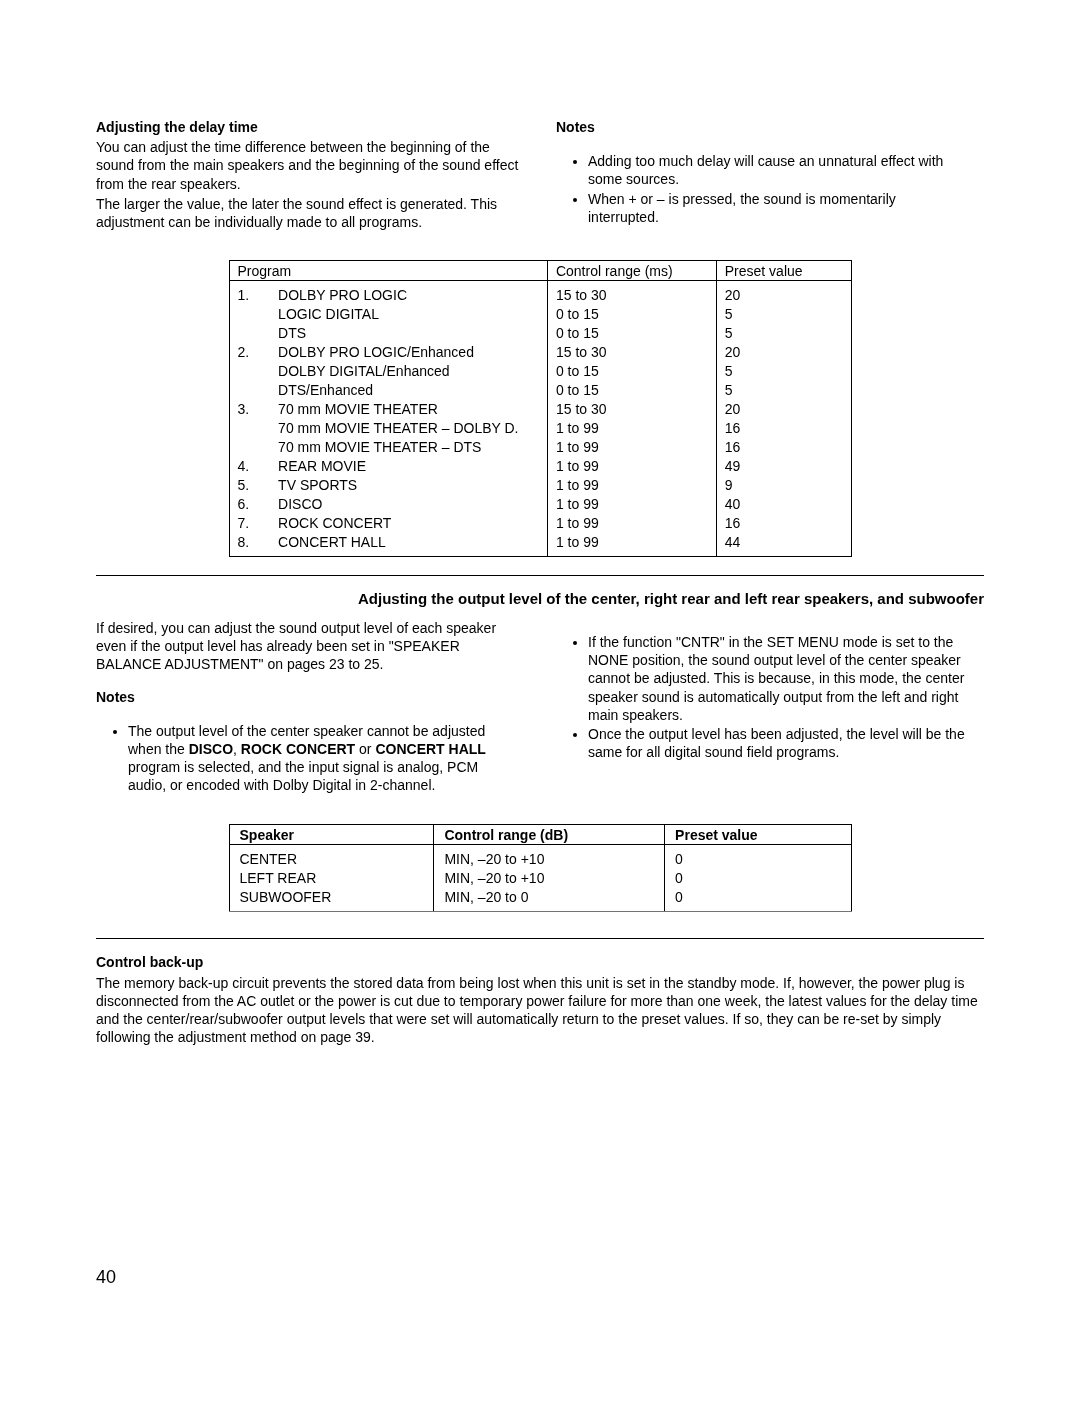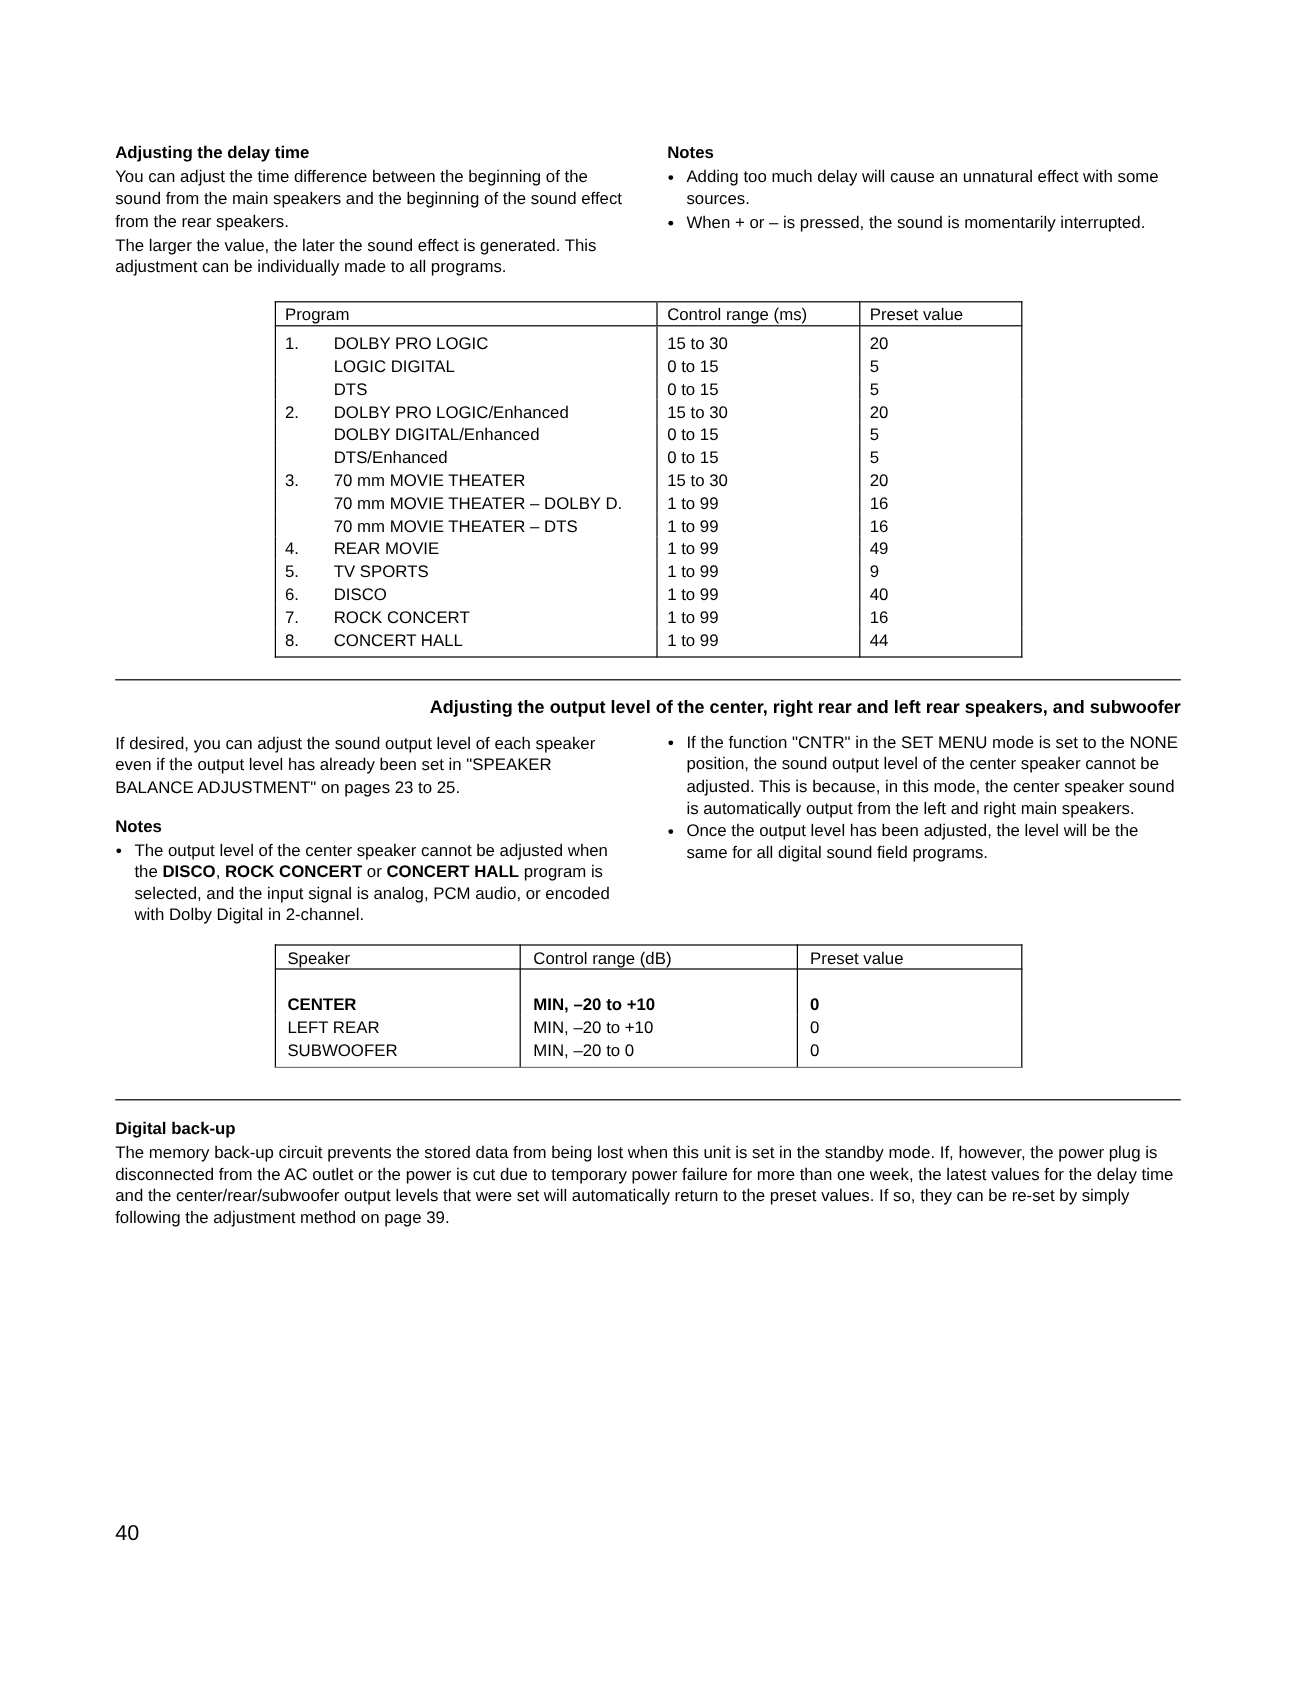--- a/index.html
+++ b/index.html
@@ -30,21 +30,21 @@
     font-weight: bold;
   }
   .para {
     margin: 2px 0;
     line-height: 1.3;
   }
   .notes-hdr {
     font-weight: bold;
   }
   ul.notes-list {
-    margin: 0;
+    margin: 16px;
     padding-left: 16px;
   }
   ul.notes-list li {
     line-height: 1.3;
     margin: 1px 0;
   }
   .table-wrap {
     margin: 18px auto 0 auto;
     width: 623px;
   }
@@ -96,32 +96,32 @@
     border-collapse: collapse;
     width: 623px;
     margin: 14px auto 0 auto;
   }
   table.speaker-table th, table.speaker-table td {
     font-size: 14px;
     text-align: left;
     padding: 2px 10px 1px 10px;
   }
   table.speaker-table thead th {
-    font-weight: normal;
+    font-weight: bold;
     border-top: 1px solid #000;
     border-bottom: 1px solid #000;
     border-left: 1px solid #000;
     border-right: 1px solid #000;
     margin-top: 12px;
   }
   table.speaker-table td {
     border-left: 1px solid #000;
     border-right: 1px solid #000;
   }
-  table.speaker-table tbody tr:first-child td { padding-top:21px;font-weight:bold;}
+  table.speaker-table tbody tr:first-child td { padding-top:6px;}
   table.speaker-table tbody tr:last-child td {
     border-bottom: 1px solid #737373;
     padding-bottom:6px;
   }
   .spk-col1 { width:178px;}
   .spk-col2 { width:203px;}
   .spk-col3 { width:160px;}
   .page-num {
     position: absolute;
     left: 96px;
@@ -292,17 +292,17 @@
         <tr>
           <td class="spk-col1">SUBWOOFER</td>
           <td class="spk-col2">MIN, –20 to 0</td>
           <td class="spk-col3">0</td>
         </tr>
       </tbody>
   </table>
 
   <hr class="hr" style="margin-top:26px">
 
-  <div class="h-bold para">Digital back-up</div>
+  <div class="h-bold para">Control back-up</div>
   <div class="para">The memory back-up circuit prevents the stored data from being lost when this unit is set in the standby mode.  If, however, the power plug is disconnected from the AC outlet or the power is cut due to temporary power failure for more than one week, the latest values for the delay time and the center/rear/subwoofer output levels that were set will automatically return to the preset values.  If so, they can be re-set by simply following the adjustment method on page 39.</div>
 
   <div class="page-num">40</div>
 </div>
 
 </body></html>

